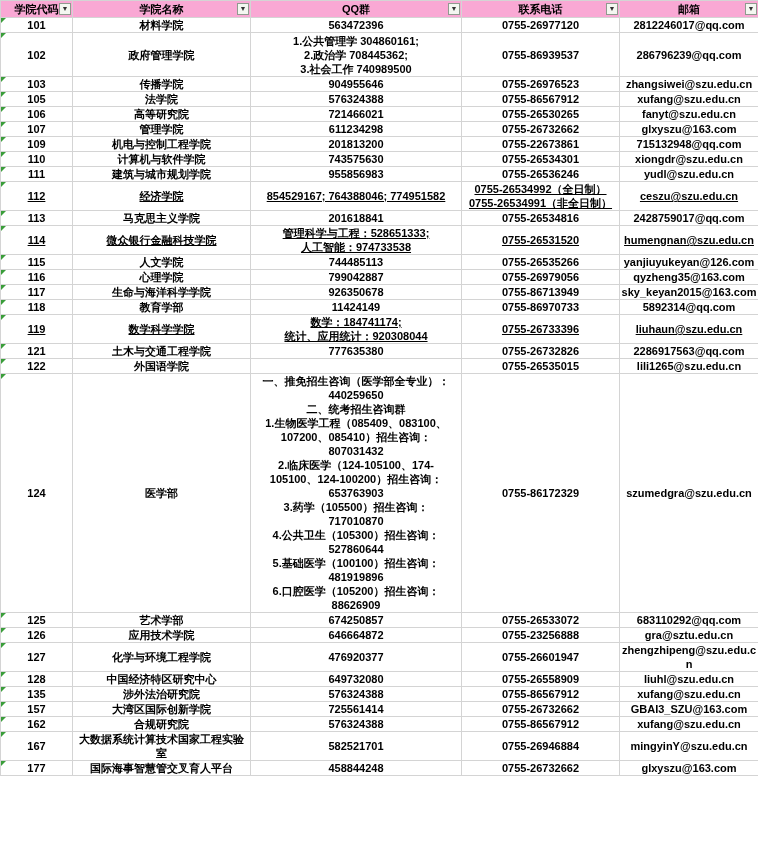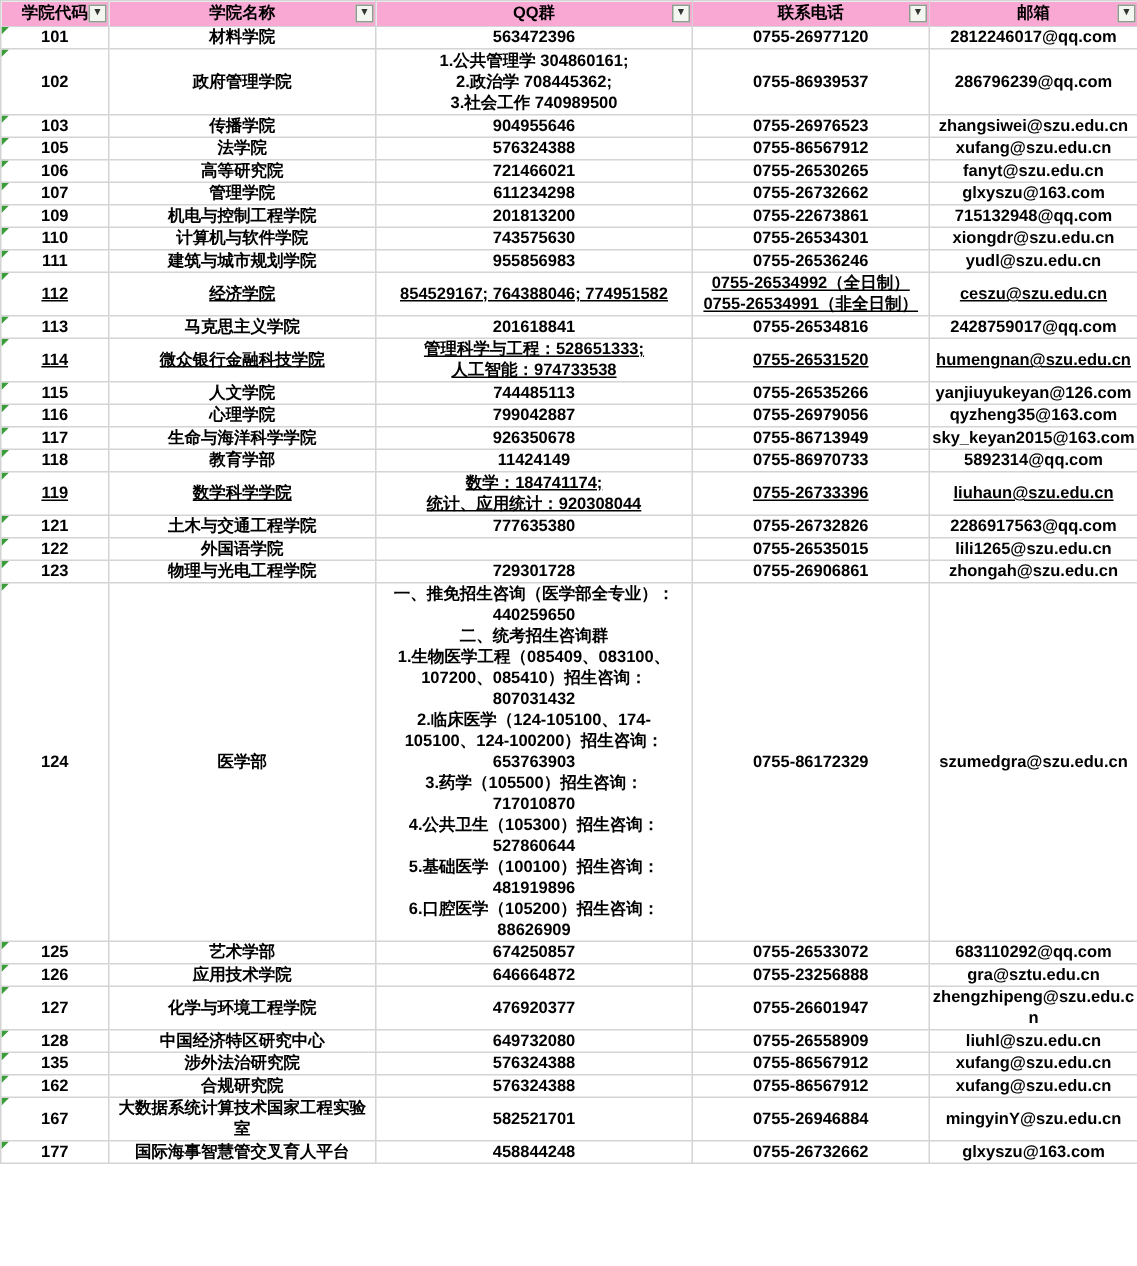--- a/index.html
+++ b/index.html
@@ -201,27 +201,20 @@
           <td>777635380</td>
           <td>0755-26732826</td>
           <td>2286917563@qq.com</td>
         </tr>
         <tr>
           <td class="code-cell"><span class="err-tri"></span><span>122</span></td>
           <td>外国语学院</td>
           <td></td>
           <td>0755-26535015</td>
           <td>lili1265@szu.edu.cn</td>
-        </tr>
-        <tr>
-          <td class="code-cell"><span class="err-tri"></span><span>123</span></td>
-          <td>物理与光电工程学院</td>
-          <td>729301728</td>
-          <td>0755-26906861</td>
-          <td>zhongah@szu.edu.cn</td>
         </tr>
         <tr class="hbig">
           <td class="code-cell"><span class="err-tri"></span><span>124</span></td>
           <td>医学部</td>
           <td>一、推免招生咨询（医学部全专业）：
 440259650
 二、统考招生咨询群
 1.生物医学工程（085409、083100、
 107200、085410）招生咨询：
 807031432
@@ -268,20 +261,27 @@
           <td>liuhl@szu.edu.cn</td>
         </tr>
         <tr>
           <td class="code-cell"><span class="err-tri"></span><span>135</span></td>
           <td>涉外法治研究院</td>
           <td>576324388</td>
           <td>0755-86567912</td>
           <td>xufang@szu.edu.cn</td>
         </tr>
         <tr>
+          <td class="code-cell"><span class="err-tri"></span><span>157</span></td>
+          <td>大湾区国际创新学院</td>
+          <td>725561414</td>
+          <td>0755-26732662</td>
+          <td>GBAI3_SZU@163.com</td>
+        </tr>
+        <tr>
           <td class="code-cell"><span class="err-tri"></span><span>162</span></td>
           <td>合规研究院</td>
           <td>576324388</td>
           <td>0755-86567912</td>
           <td>xufang@szu.edu.cn</td>
         </tr>
         <tr>
           <td class="code-cell"><span class="err-tri"></span><span>167</span></td>
           <td>大数据系统计算技术国家工程实验室</td>
           <td>582521701</td>

